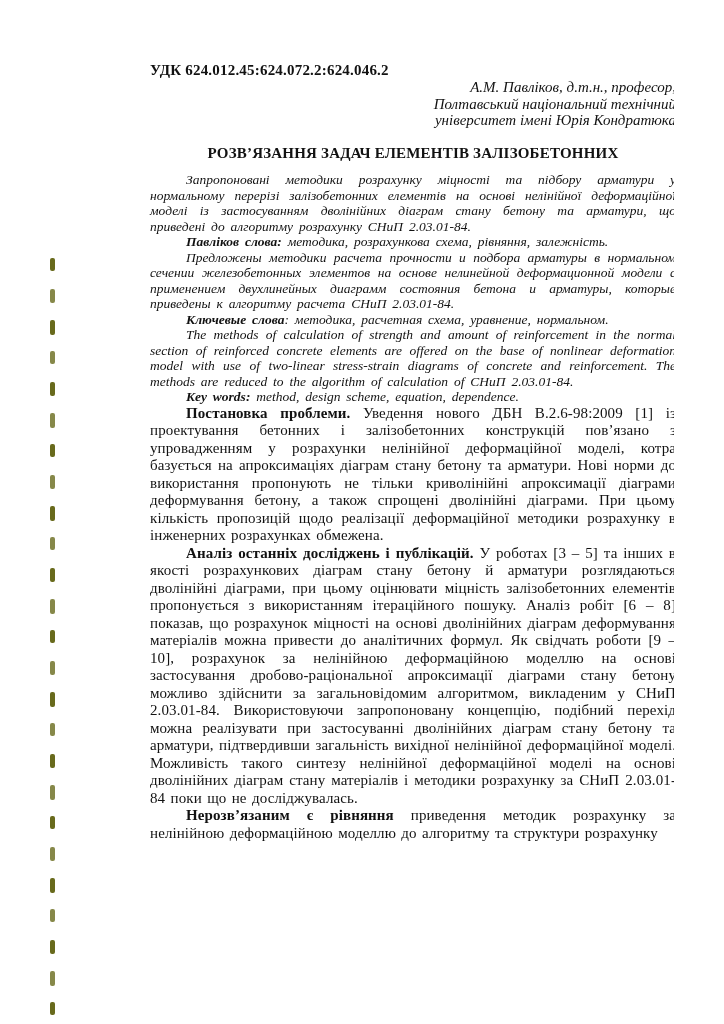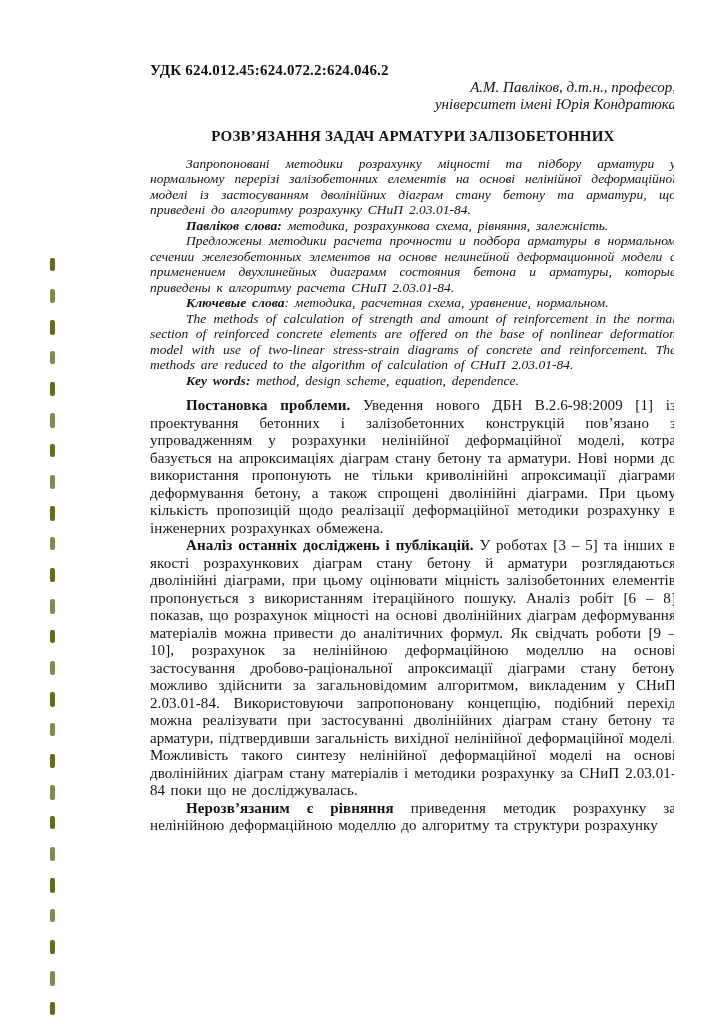--- a/index.html
+++ b/index.html
@@ -42,21 +42,21 @@
   .abstract-block { margin-top: 9px; }
   .abstract {
     font-style: italic;
     font-size: 13.5px;
     line-height: 15.5px;
     text-align: justify;
     text-indent: 36px;
     word-spacing: 2.5px;
   }
   .kw-label { font-weight: bold; }
-  .body-block { margin-top: 9px; }
+  .body-block { }
   .body-p {
     font-size: 15px;
     line-height: 17.5px;
     text-align: justify;
     text-indent: 36px;
     word-spacing: 1.5px;
     letter-spacing: 0.1px;
   }
   .body-p .lead { font-weight: bold; }
   .scan-artifact {
@@ -68,25 +68,26 @@
 </head>
 <body>
 
 <div class="page">
   <div class="content">
 
     <p class="udc">УДК 624.012.45:624.072.2:624.046.2</p>
 
     <div class="authors">
       <div>А.М. Павліков, д.т.н., професор,</div>
+      <div>Полтавський національний технічний</div>
       <div>університет імені Юрія Кондратюка</div>
     </div>
 
     <div class="title">
-      <div>РОЗВ’ЯЗАННЯ ЗАДАЧ АРМАТУРИ ЗАЛІЗОБЕТОННИХ</div>
+      <div>РОЗВ’ЯЗАННЯ ЗАДАЧ ЕЛЕМЕНТІВ ЗАЛІЗОБЕТОННИХ</div>
     </div>
 
     <div class="abstract-block">
       <p class="abstract">Запропоновані методики розрахунку міцності та підбору арматури у нормальному перерізі залізобетонних елементів на основі нелінійної деформаційної моделі із застосуванням дволінійних діаграм стану бетону та арматури, що приведені до алгоритму розрахунку СНиП 2.03.01-84.</p>
       <p class="abstract"><span class="kw-label">Павліков слова:</span><span> методика, розрахункова схема, рівняння, залежність.</span></p>
       <p class="abstract">Предложены методики расчета прочности и подбора арматуры в нормальном сечении железобетонных элементов на основе нелинейной деформационной модели с применением двухлинейных диаграмм состояния бетона и арматуры, которые приведены к алгоритму расчета СНиП 2.03.01-84.</p>
       <p class="abstract"><span class="kw-label">Ключевые слова</span><span>: методика, расчетная схема, уравнение, нормальном.</span></p>
       <p class="abstract">The methods of calculation of strength and amount of reinforcement in the normal section of reinforced concrete elements are offered on the base of nonlinear deformation model with use of two-linear stress-strain diagrams of concrete and reinforcement. The methods are reduced to the algorithm of calculation of СНиП 2.03.01-84.</p>
       <p class="abstract"><span class="kw-label">Key words:</span><span> method, design scheme, equation, dependence.</span></p>
     </div>

